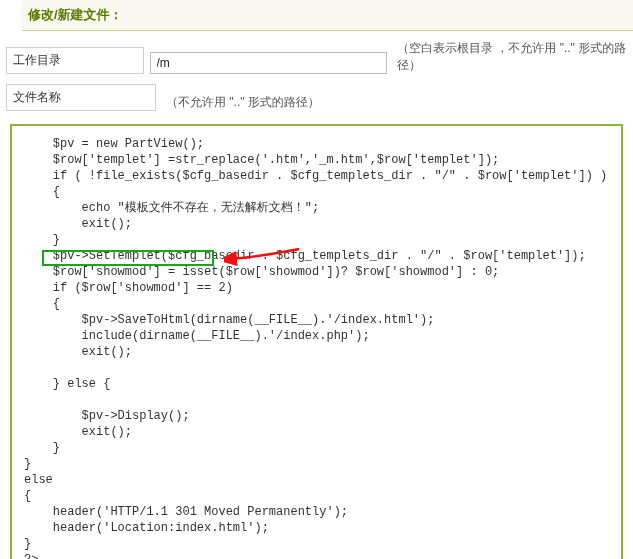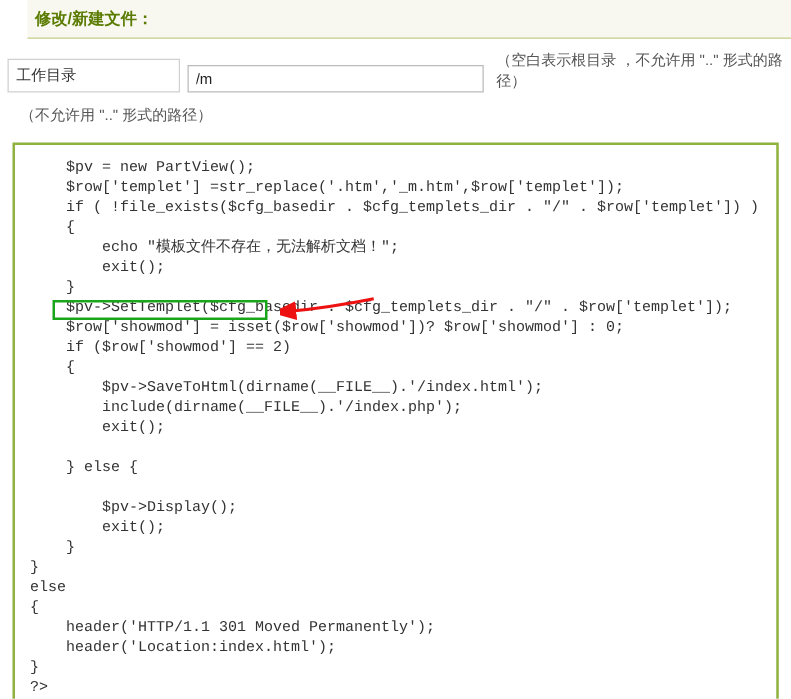--- a/index.html
+++ b/index.html
@@ -90,20 +90,21 @@
 
 <div class="panel-title">修改/新建文件：</div>
 
 <div class="form-area">
   <div class="row">
     <div class="label">工作目录</div>
     <input class="input" type="text" value="/m" style="">
     <span class="hint">（空白表示根目录 ，不允许用 ".." 形式的路径）</span>
   </div>
   <div class="row">
+    <div class="label">文件名称</div>
     <span class="hint">（不允许用 ".." 形式的路径）</span>
   </div>
 </div>
 
 <div class="code-panel">
   <pre class="code">    $pv = new PartView();
     $row['templet'] =str_replace('.htm','_m.htm',$row['templet']);
     if ( !file_exists($cfg_basedir . $cfg_templets_dir . "/" . $row['templet']) )
     {
         echo "模板文件不存在，无法解析文档！";

